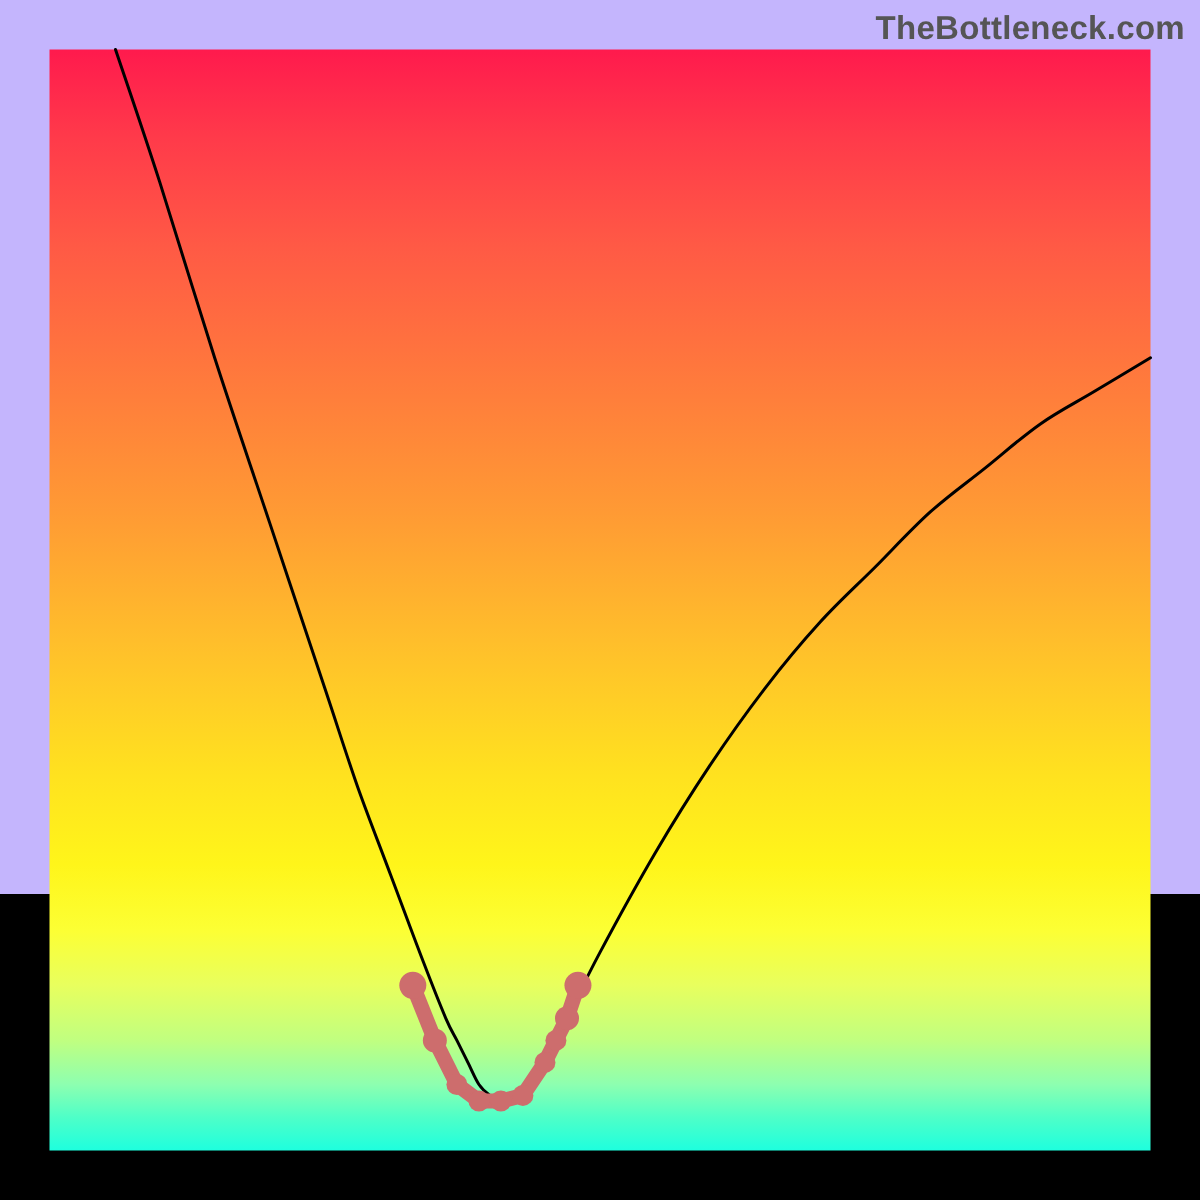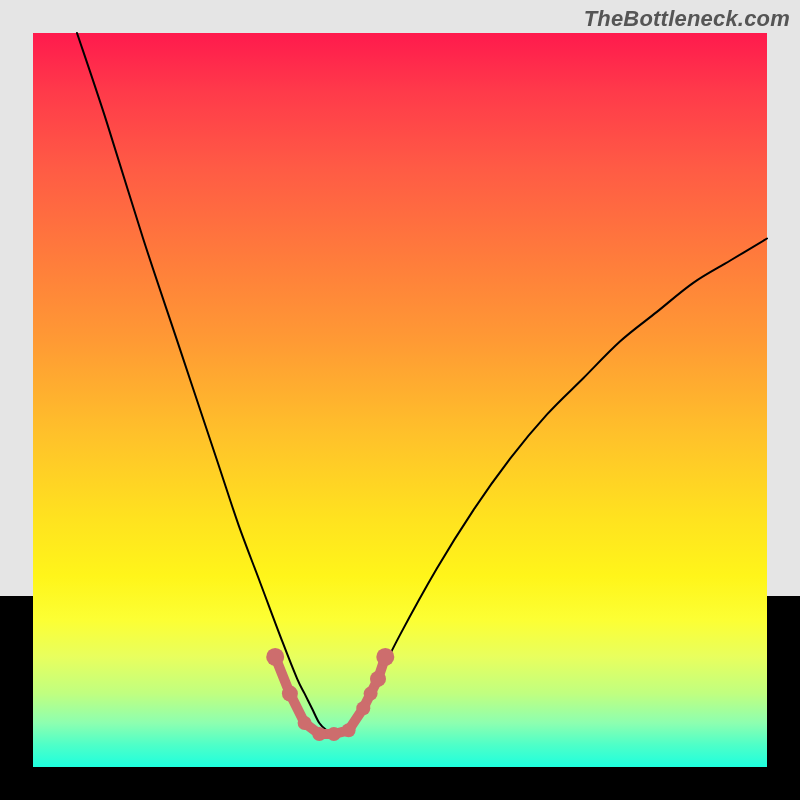--- a/index.html
+++ b/index.html
@@ -1,22 +1,21 @@
 <!DOCTYPE html>
 <html><head>
 <meta charset="utf-8">
 <style>
   * { margin: 0; padding: 0; box-sizing: border-box; }
   html, body { width: 800px; height: 800px; overflow: hidden; background: #000; }
   .frame {
     position: relative;
     width: 800px;
     height: 596px;
-    background: #e5e5e5;
-    font-style: italic;
+    background: #c4b5fd;
   }
   .watermark {
     position: absolute;
     top: 6px;
     right: 10px;
     font-family: Arial, Helvetica, sans-serif;
     font-size: 22px;
     font-weight: bold;
     color: #555;
     letter-spacing: 0.2px;

